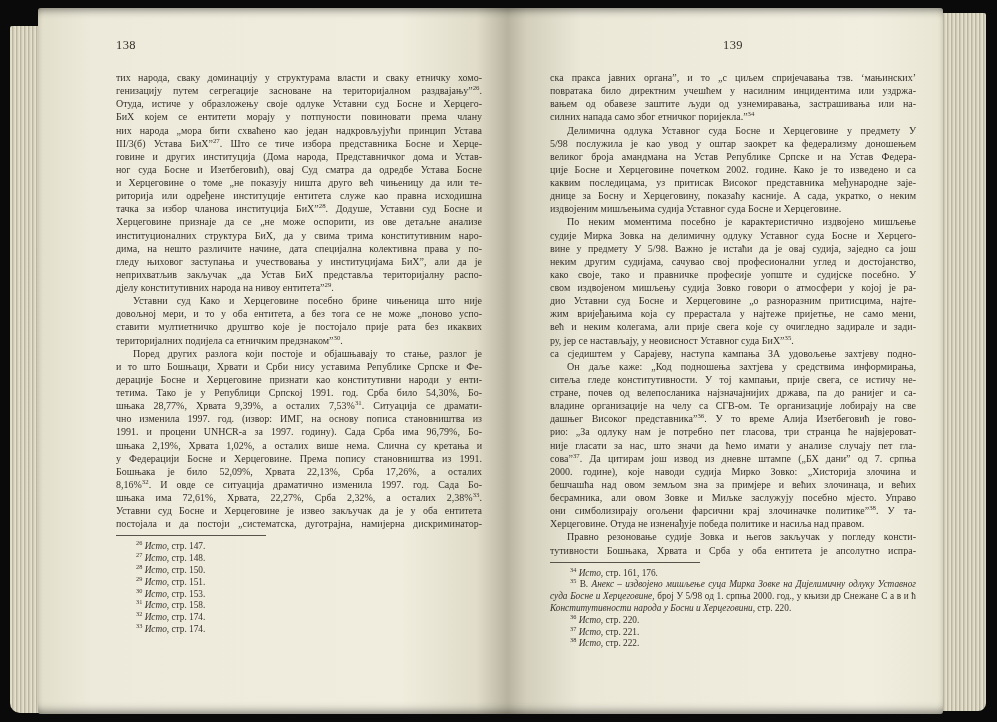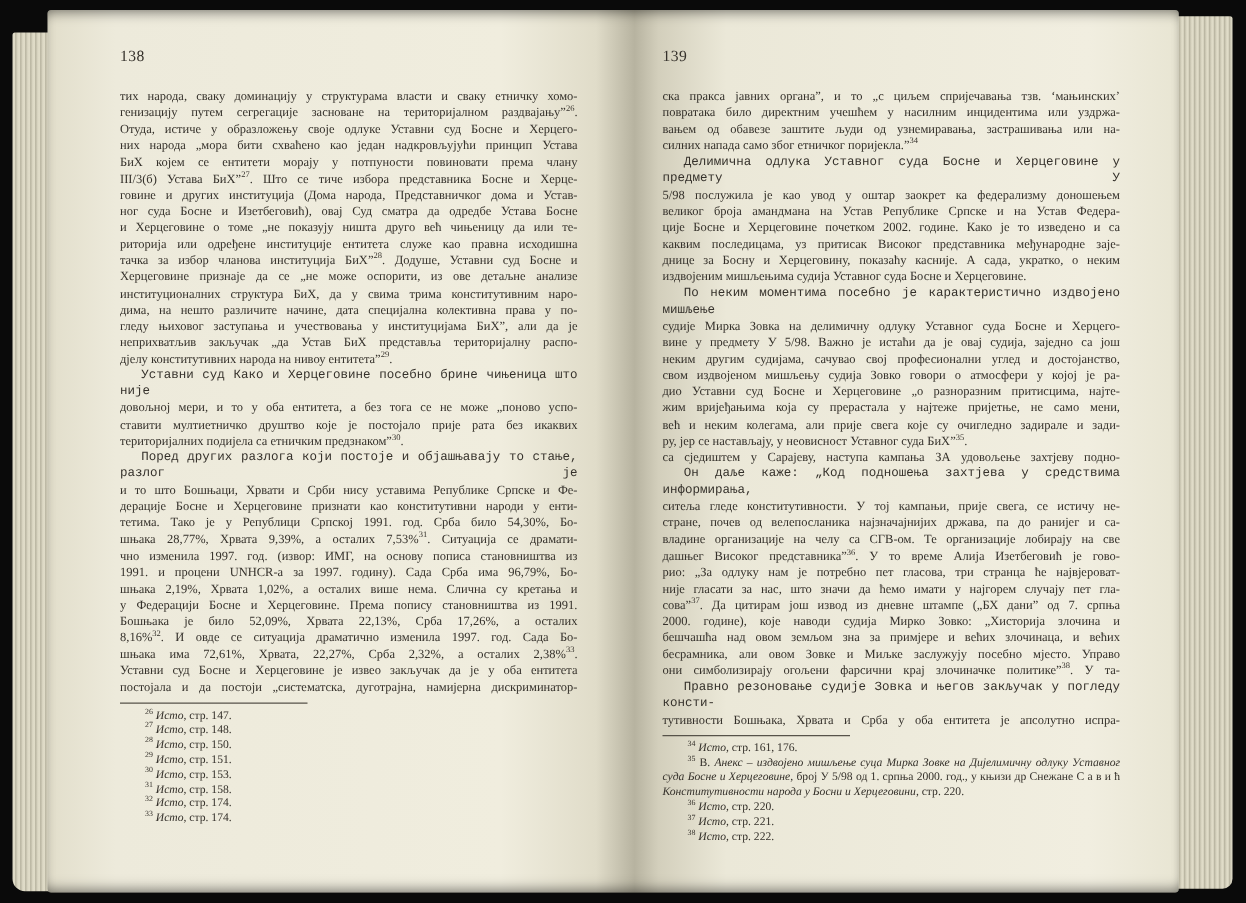--- a/index.html
+++ b/index.html
@@ -7,28 +7,28 @@
   .book{position:relative;width:997px;height:722px;background:#0a0a0a;overflow:hidden;
         font-family:"Liberation Serif",serif;}
   .edge{position:absolute;
         background:repeating-linear-gradient(90deg,#d8d4c0 0px,#e4e0cc 1.5px,#b9b5a1 2.5px,#d8d4c0 4px);}
   .edge.left{left:10px;top:26px;bottom:9px;width:30px;border-radius:2px 0 0 10px;}
   .edge.right{right:11px;top:13px;bottom:11px;width:45px;border-radius:0 2px 8px 0;}
   .spread{position:absolute;left:38px;right:54px;top:8px;bottom:8px;border-radius:3px;
         background:linear-gradient(90deg,#e2decb 0%,#edeadb 6%,#f0edde 40%,#e0dcc9 48.5%,
                    #b7b3a0 51.9%,#d3cfbc 54%,#ebe8d8 60%,#f1eee0 92%,#e8e5d3 100%);
         box-shadow:inset 0 7px 10px -6px rgba(0,0,0,.55), inset 0 -8px 10px -6px rgba(0,0,0,.5);}
-  .col{position:absolute;top:38px;width:366px;color:#35312b;}
+  .col{position:absolute;top:38px;width:366px;color:#35312b;margin-left:20px;}
   .col.left{left:96px;}
   .col.right{left:530px;}
   .pagenum{font-size:12.5px;letter-spacing:.4px;height:16px;margin-bottom:17px;}
-  .col.right .pagenum{text-align:left;}
+  .col.right .pagenum{text-align:center;}
   .body{font-size:10px;line-height:13.12px;}
   .line{text-align:justify;text-align-last:justify;}
-  .line.ind{text-indent:17px;font-family:Liberation Mono, monospace;}
+  .line.ind{text-indent:17px;}
   .line.end{text-align-last:left;}
   sup{font-size:6.8px;line-height:0;vertical-align:super;}
   .fnblock{margin-top:5px;}
   .rule{width:150px;height:1px;background:#57534a;margin-bottom:5px;}
   .fn{font-size:9.3px;line-height:11.8px;text-indent:20px;text-align:justify;}
   .fn sup{font-size:6.3px;}
 </style>
 </head>
 <body>
 
@@ -36,22 +36,22 @@
   <div class="edge left"></div>
   <div class="edge right"></div>
   <div class="spread"></div>
 
   <div class="col left">
     <div class="pagenum">138</div>
     <div class="body">
         <div class="line">тих народа, сваку доминацију у структурама власти и сваку етничку хомо-</div>
         <div class="line">генизацију путем сегрегације засноване на територијалном раздвајању”<sup>26</sup>.</div>
         <div class="line">Отуда, истиче у образложењу своје одлуке Уставни суд Босне и Херцего-</div>
+        <div class="line">БиХ којем се ентитети морају у потпуности повиновати према члану</div>
         <div class="line">них народа „мора бити схваћено као један надкровљујући принцип Устава</div>
-        <div class="line">БиХ којем се ентитети морају у потпуности повиновати према члану</div>
         <div class="line">III/3(б) Устава БиХ”<sup>27</sup>. Што се тиче избора представника Босне и Херце-</div>
         <div class="line">говине и других институција (Дома народа, Представничког дома и Устав-</div>
         <div class="line">ног суда Босне и Изетбеговић), овај Суд сматра да одредбе Устава Босне</div>
         <div class="line">и Херцеговине о томе „не показују ништа друго већ чињеницу да или те-</div>
         <div class="line">риторија или одређене институције ентитета служе као правна исходишна</div>
         <div class="line">тачка за избор чланова институција БиХ”<sup>28</sup>. Додуше, Уставни суд Босне и</div>
         <div class="line">Херцеговине признаје да се „не може оспорити, из ове детаљне анализе</div>
         <div class="line">институционалних структура БиХ, да у свима трима конститутивним наро-</div>
         <div class="line">дима, на нешто различите начине, дата специјална колективна права у по-</div>
         <div class="line">гледу њиховог заступања и учествовања у институцијама БиХ”, али да је</div>
@@ -102,38 +102,40 @@
         <div class="line">5/98 послужила је као увод у оштар заокрет ка федерализму доношењем</div>
         <div class="line">великог броја амандмана на Устав Републике Српске и на Устав Федера-</div>
         <div class="line">ције Босне и Херцеговине почетком 2002. године. Како је то изведено и са</div>
         <div class="line">каквим последицама, уз притисак Високог представника међународне заје-</div>
         <div class="line">днице за Босну и Херцеговину, показаћу касније. А сада, укратко, о неким</div>
         <div class="line end">издвојеним мишљењима судија Уставног суда Босне и Херцеговине.</div>
         <div class="line ind">По неким моментима посебно је карактеристично издвојено мишљење</div>
         <div class="line">судије Мирка Зовка на делимичну одлуку Уставног суда Босне и Херцего-</div>
         <div class="line">вине у предмету У 5/98. Важно је истаћи да је овај судија, заједно са још</div>
         <div class="line">неким другим судијама, сачувао свој професионални углед и достојанство,</div>
+        <div class="line">како своје, тако и правничке професије уопште и судијске посебно. У</div>
         <div class="line">свом издвојеном мишљењу судија Зовко говори о атмосфери у којој је ра-</div>
         <div class="line">дио Уставни суд Босне и Херцеговине „о разноразним притисцима, најте-</div>
         <div class="line">жим вријеђањима која су прерастала у најтеже пријетње, не само мени,</div>
         <div class="line">већ и неким колегама, али прије свега које су очигледно задирале и зади-</div>
         <div class="line end">ру, јер се настављају, у неовисност Уставног суда БиХ”<sup>35</sup>.</div>
         <div class="line">са сједиштем у Сарајеву, наступа кампања ЗА удовољење захтјеву подно-</div>
         <div class="line ind">Он даље каже: „Код подношења захтјева у средствима информирања,</div>
         <div class="line">ситеља гледе конститутивности. У тој кампањи, прије свега, се истичу не-</div>
         <div class="line">стране, почев од велепосланика најзначајнијих држава, па до ранијег и са-</div>
         <div class="line">владине организације на челу са СГВ-ом. Те организације лобирају на све</div>
         <div class="line">дашњег Високог представника”<sup>36</sup>. У то време Алија Изетбеговић је гово-</div>
         <div class="line">рио: „За одлуку нам је потребно пет гласова, три странца ће највјероват-</div>
-        <div class="line">није гласати за нас, што значи да ћемо имати у најгорем случају пет гла-</div>
+        <div class="line">није гласати за нас, што значи да ћемо имати у анализе случају пет гла-</div>
         <div class="line">сова”<sup>37</sup>. Да цитирам још извод из дневне штампе („БХ дани” од 7. српња</div>
         <div class="line">2000. године), које наводи судија Мирко Зовко: „Хисторија злочина и</div>
         <div class="line">бешчашћа над овом земљом зна за примјере и већих злочинаца, и већих</div>
         <div class="line">бесрамника, али овом Зовке и Миљке заслужују посебно мјесто. Управо</div>
         <div class="line">они симболизирају огољени фарсични крај злочиначке политике”<sup>38</sup>. У та-</div>
+        <div class="line end">Херцеговине. Отуда не изненађује победа политике и насиља над правом.</div>
         <div class="line ind">Правно резоновање судије Зовка и његов закључак у погледу консти-</div>
         <div class="line">тутивности Бошњака, Хрвата и Срба у оба ентитета је апсолутно испра-</div>
       </div>
     <div class="fnblock">
       <div class="rule"></div>
       <div>
           <div class="fn"><sup>34</sup> <i>Исто</i>, стр. 161, 176.</div>
           <div class="fn"><sup>35</sup> В. <i>Анекс – издвојено мишљење суца Мирка Зовке на Дијелимичну одлуку Уставног суда Босне и Херцеговине</i>, број У 5/98 од 1. српња 2000. год., у књизи др Снежане С а в и ћ <i>Конститутивности народа у Босни и Херцеговини</i>, стр. 220.</div>
           <div class="fn"><sup>36</sup> <i>Исто</i>, стр. 220.</div>
           <div class="fn"><sup>37</sup> <i>Исто</i>, стр. 221.</div>

